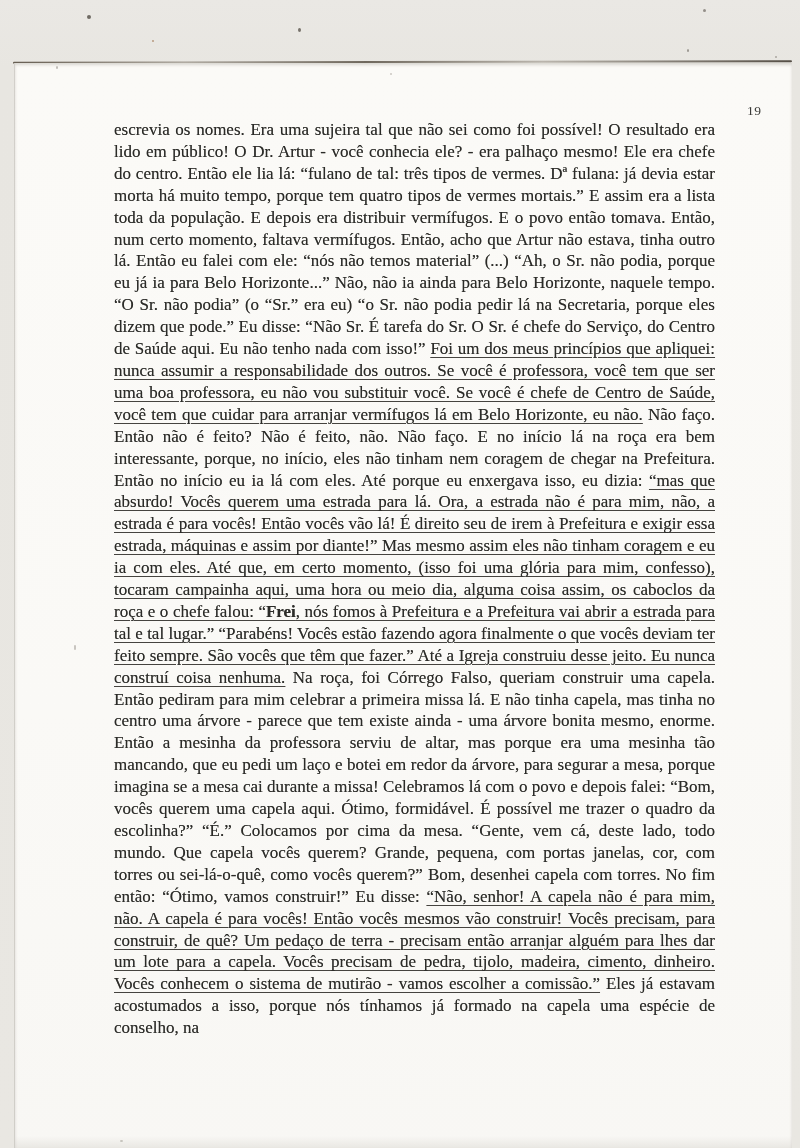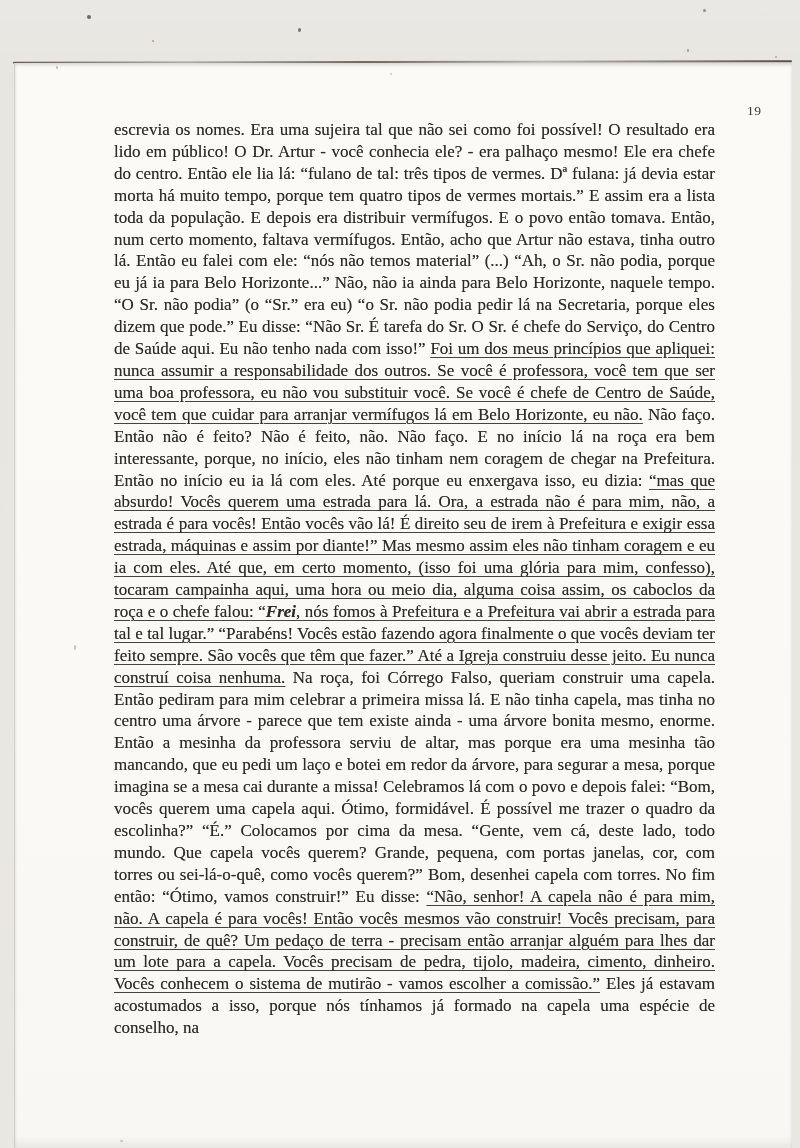--- a/index.html
+++ b/index.html
@@ -76,21 +76,20 @@
     hyphens: none;
   }
   .body-par .u {
     text-decoration: underline;
     text-decoration-thickness: 1.4px;
     text-underline-offset: 3px;
     text-decoration-color: rgba(62,60,55,0.9);
   }
   .body-par .b {
     font-weight: bold;
-    font-style: italic;
   }
   .speck {
     position: absolute;
     border-radius: 50%;
     pointer-events: none;
   }
 </style>
 </head>
 <body>
 

